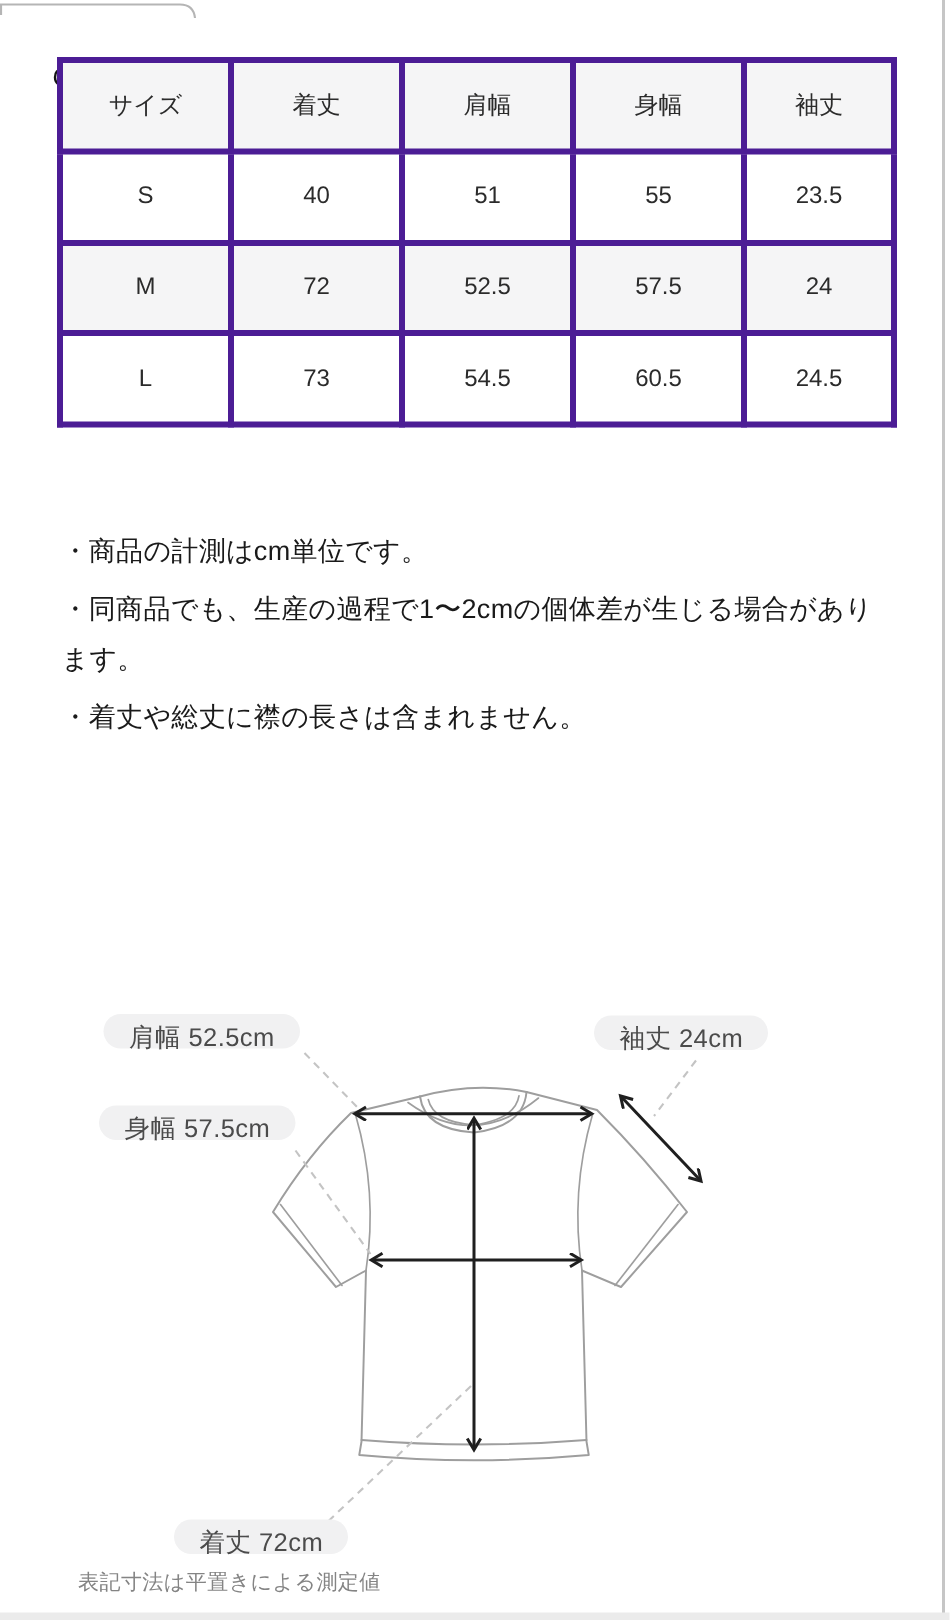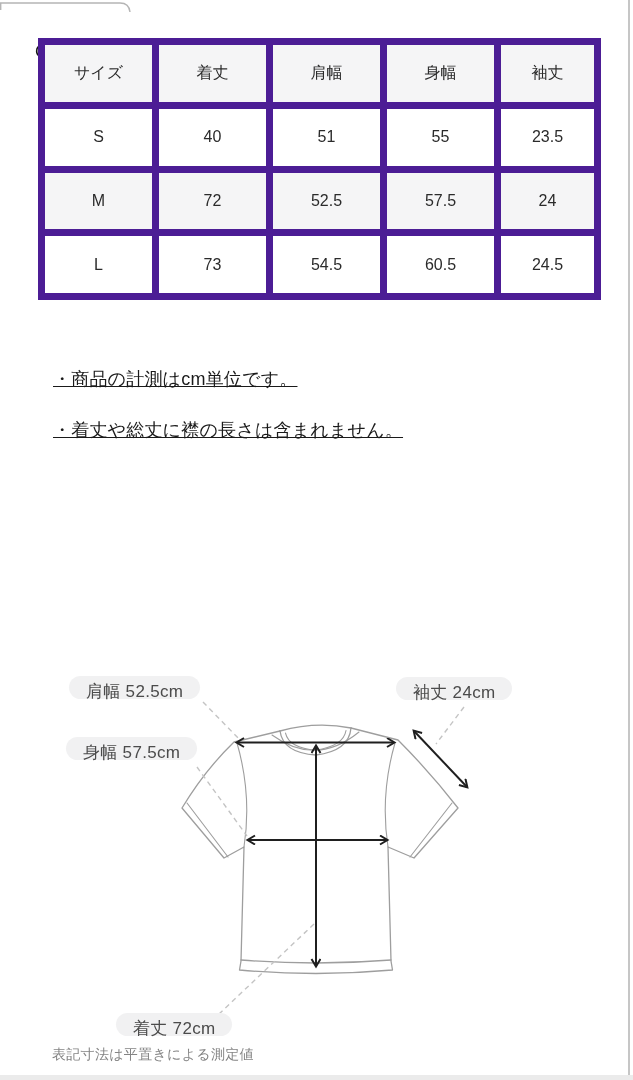--- a/index.html
+++ b/index.html
@@ -20,32 +20,32 @@
   }
   .bottom-strip{
     position:absolute;left:0;top:1075px;width:633px;height:5px;background:#ebebeb;
   }
   
   table.size-table{
     position:absolute;left:38px;top:38px;width:556px;
     border-collapse:collapse;table-layout:fixed;
   }
   .size-table td,.size-table th{
-    border:7px solid #4c1d95;
+    border:4px solid #4c1d95;
     height:56.8px;padding:0;
     text-align:center;vertical-align:middle;
     font-size:16px;font-weight:400;color:#2b2b2b;
   }
   .size-table tr.stripe td,.size-table tr.stripe th{background:#f5f5f6;}
   
   .notes{
     position:absolute;left:35px;top:345px;width:565px;
     font-size:18px;line-height:33px;color:#1a1a1a;letter-spacing:.2px;
   }
-  .notes p{margin:18px;text-decoration:underline;}
+  .notes p{margin:6px;}
   
   .diagram-svg{position:absolute;left:0;top:600px;}
   .pill{
     position:absolute;height:23px;line-height:31px;
     background:#f1f1f2;border-radius:16px;
     padding:0 17px;font-size:17px;color:#4b4b4b;
     white-space:nowrap;letter-spacing:.3px;
   }
   .footnote{
     position:absolute;left:52px;top:1046px;
@@ -97,20 +97,21 @@
     <td>73</td>
     <td>54.5</td>
     <td>60.5</td>
     <td>24.5</td>
   </tr>
 </tbody>
   </table>
 
 <div class="notes">
   <p>・商品の計測はcm単位です。</p>
+  <p>・同商品でも、生産の過程で1〜2cmの個体差が生じる場合があります。</p>
   <p>・着丈や総丈に襟の長さは含まれません。</p>
 </div>
 
 <svg class="diagram-svg" width="633" height="480" viewBox="0 600 633 480">
   <defs>
     <marker id="ah" orient="auto-start-reverse" markerWidth="12" markerHeight="12" refX="8.5" refY="5" markerUnits="userSpaceOnUse">
       <path d="M1.5,0.5 L9,5 L1.5,9.5" fill="none" stroke="#1f1f1f" stroke-width="2"></path>
     </marker>
   </defs>
 

